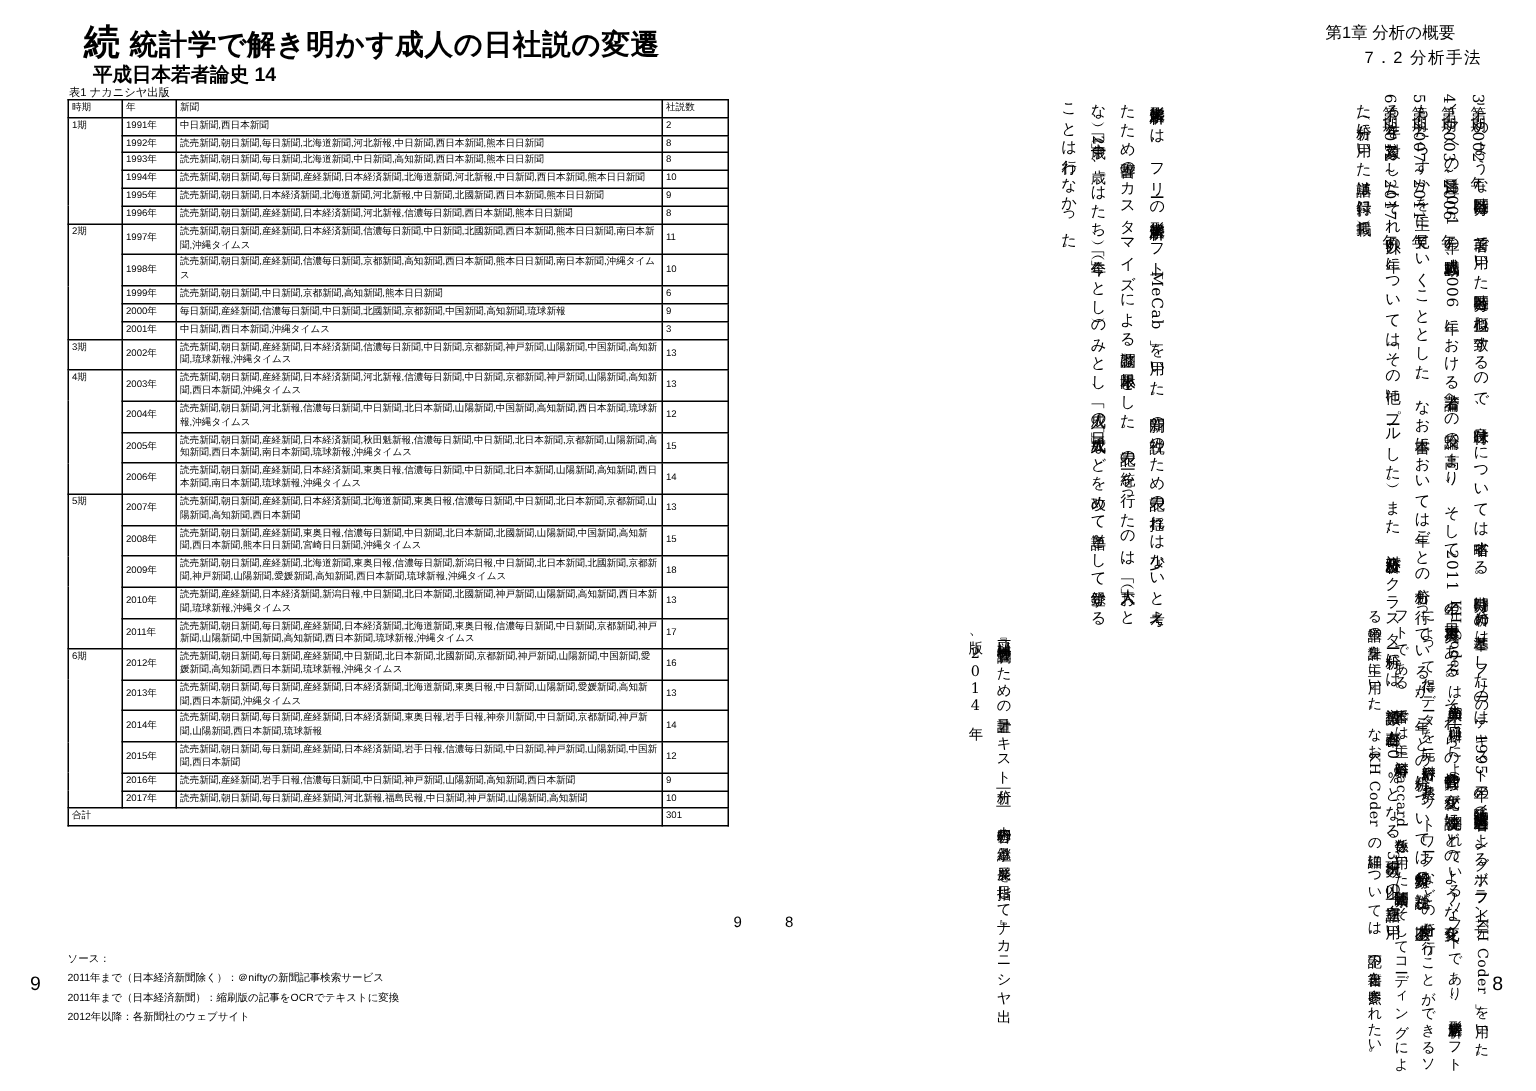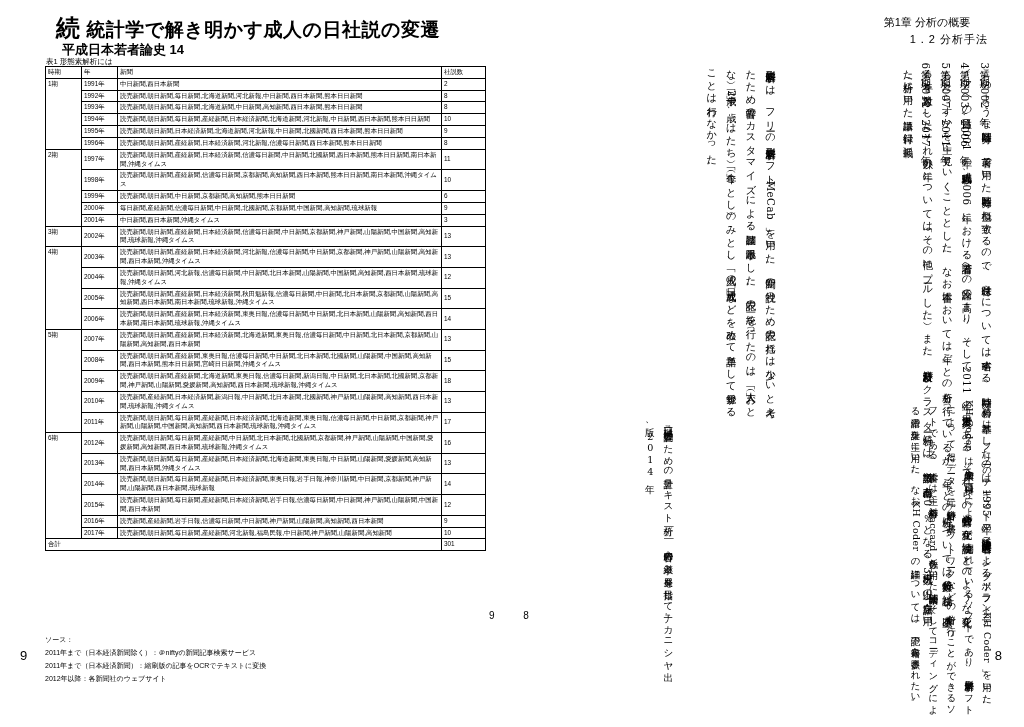--- a/index.html
+++ b/index.html
@@ -205,21 +205,21 @@
 
   <div class="left-page">
 
     <div class="book-title">
       <span class="lead">続</span>
       <span>統計学で解き明かす成人の日社説の変遷</span>
     </div>
 
     <div class="book-subtitle">平成日本若者論史 14</div>
 
-    <div class="table-caption">表1 形態素解析には</div>
+    <div class="table-caption">表1 ナカニシヤ出版</div>
 
     <table class="editorial-table">
       <colgroup>
         <col class="col-period">
           <col class="col-year">
           <col class="col-papers">
           <col class="col-count">
       </colgroup>
       <thead>
         <tr>
@@ -385,21 +385,21 @@
       <div>2012年以降：各新聞社のウェブサイト</div>
     </div>
 
     <div class="page-num-left">9</div>
   </div>
 
   <div class="right-page">
 
     <div class="chapter-head">
       <span>第1章 分析の概要</span>
-      <span class="sub">1．2 分析手法</span>
+      <span class="sub">7．2 分析手法</span>
     </div>
 
     <div id="periods-block">
         <div style="white-space: nowrap;">第3期：2002年</div>
         <div style="white-space: nowrap;">第4期：2003～2006年</div>
         <div style="white-space: nowrap;">第5期：2007～2011年</div>
         <div style="white-space: nowrap;">第6期：2012～2017年</div>
       </div>
 
     <div id="body-main">このような時期区分は、前著で用いた時期区分と概ね一致するので、意味付けについては省略する。時期分けの基準としたのは、1995年の阪神淡路大震災（若者によるボランティアへの注目）、2001年の成人式騒動、2006年における若者論への反論の高まり、そして2011年の東日本大震災である。それらの社会的背景の変化が社説にどのような変化をもたらすかを主に見ていくこととした。なお本書においては年ごとの分析も行っているが、年ごとの分析については分析対象の社説が8本以上ある年を対象とした（それ以外の年については「その他」にプールした）。また、対応分析及びクラスター分析には、単語数で占有率が20％となる、出現数30以上の自立語を用いた（分析に用いた単語は付録に掲載）。</div>

